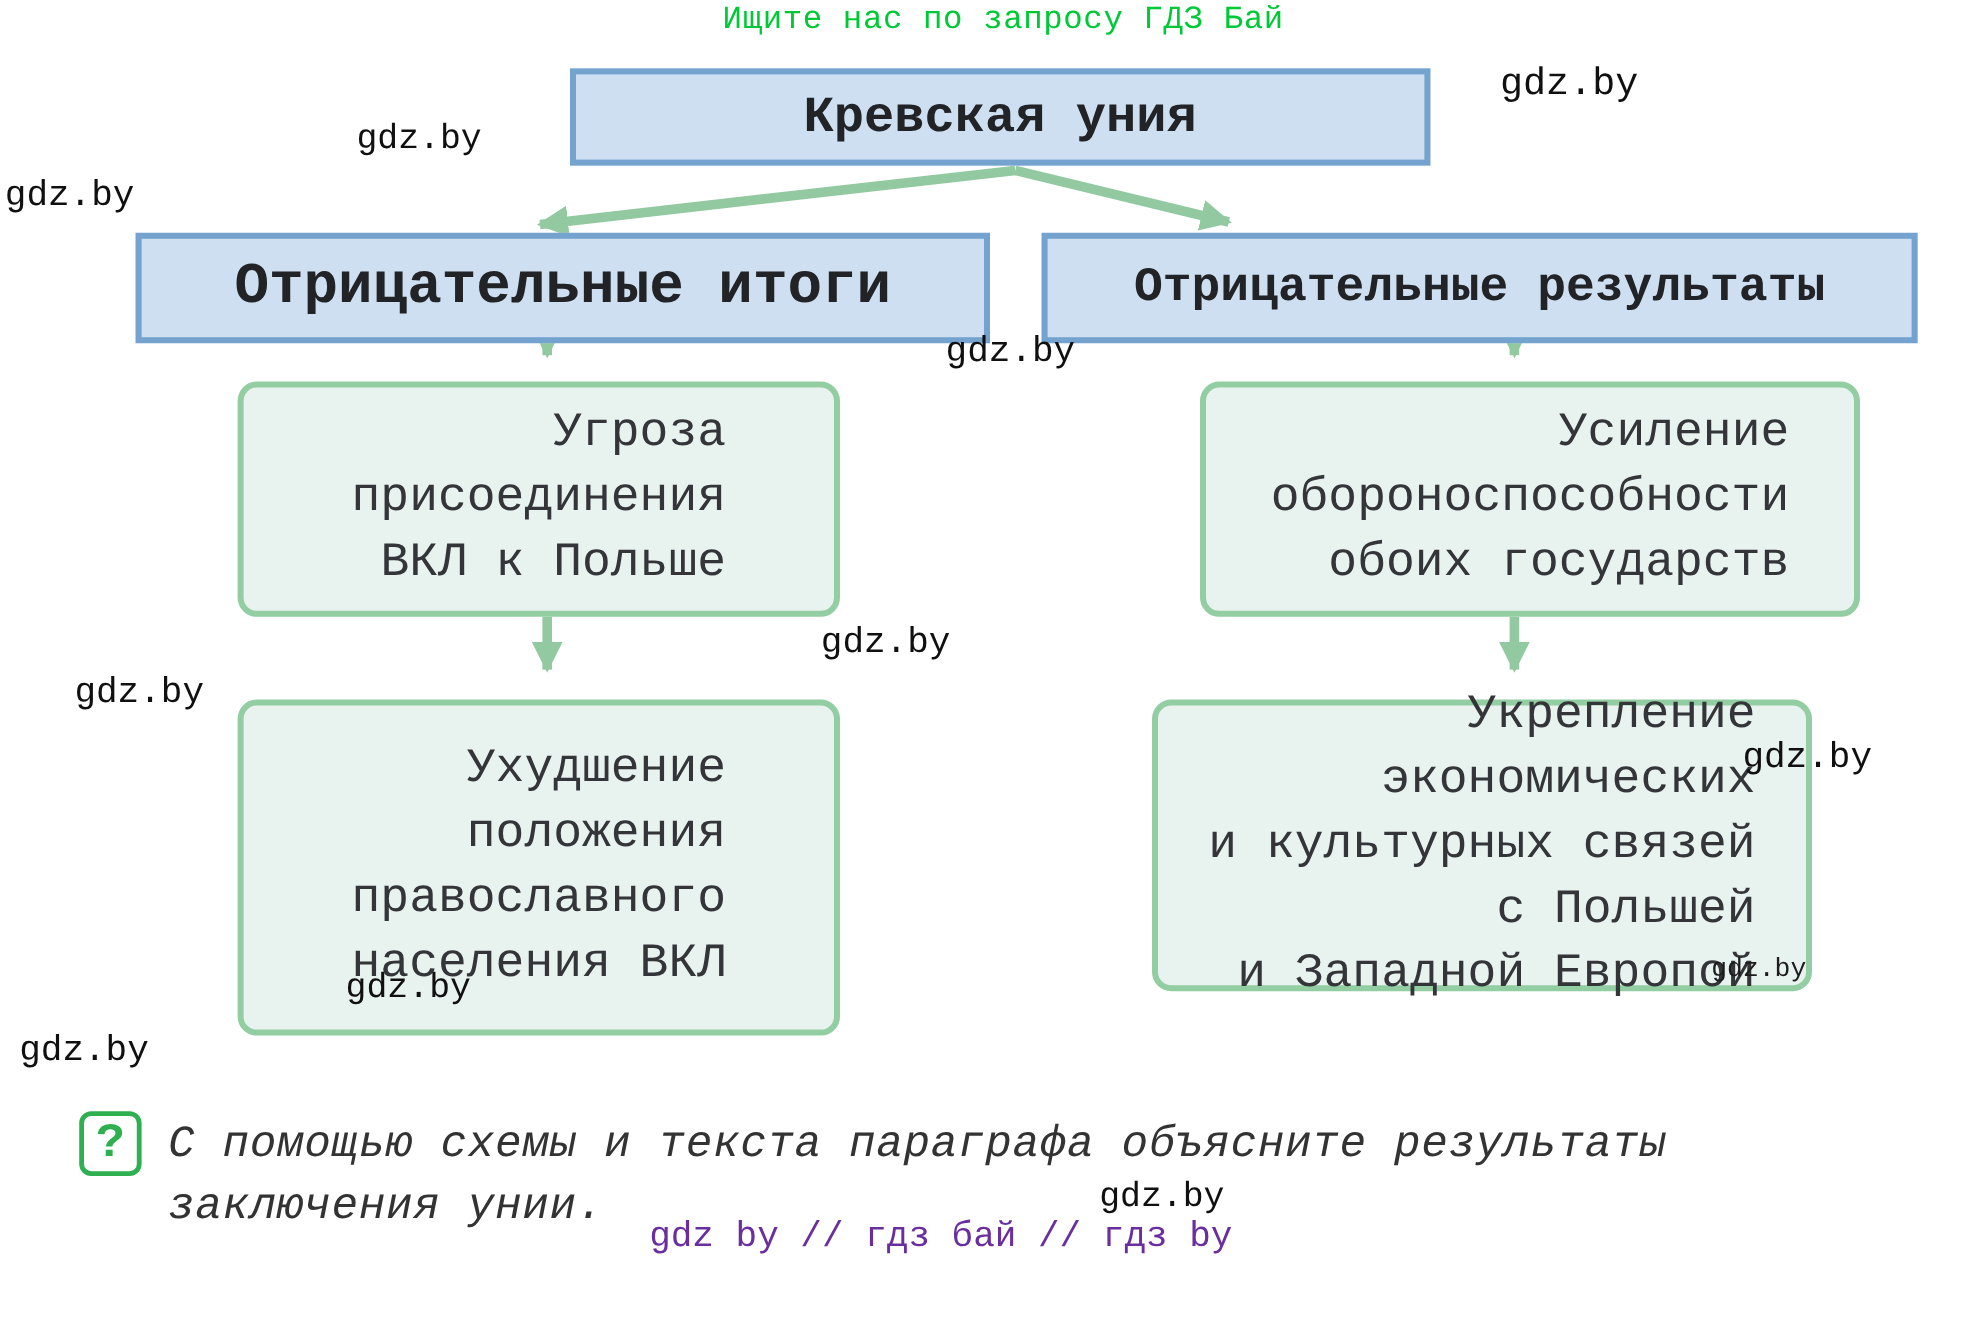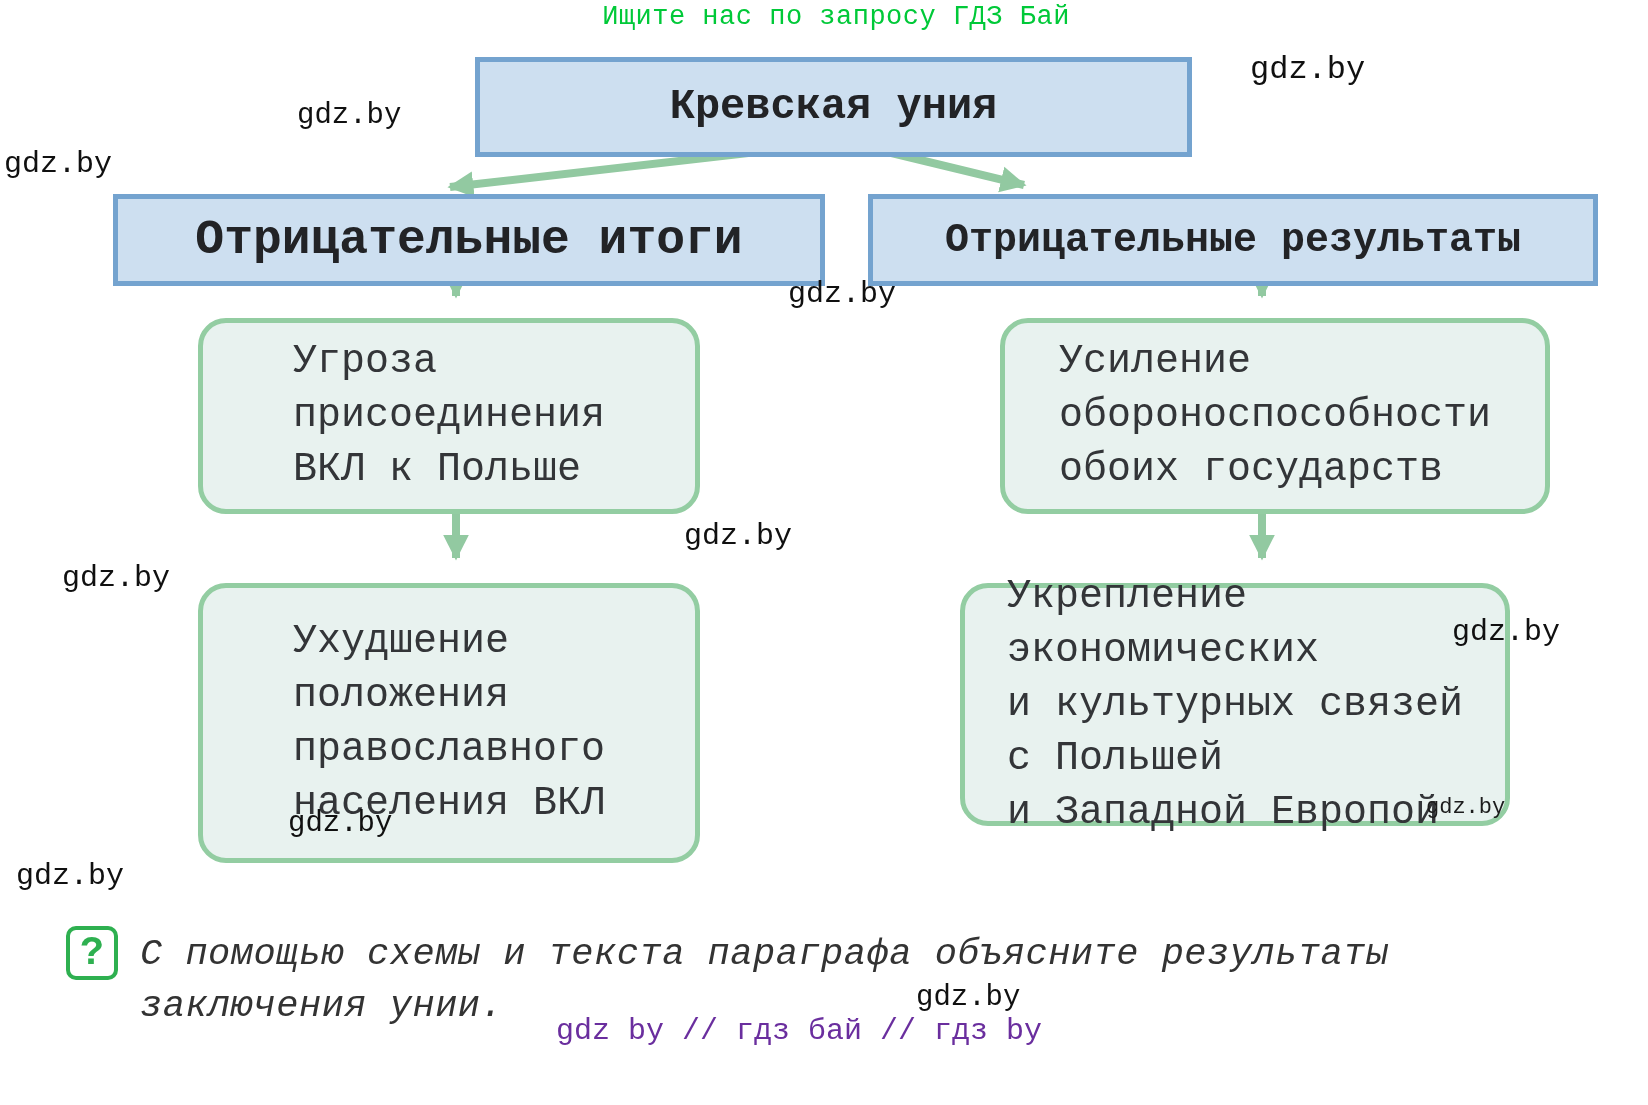--- a/index.html
+++ b/index.html
@@ -10,26 +10,26 @@
   .abs{position:absolute;}
   .promo{
     left:0;top:2px;width:1672px;text-align:center;
     font-size:27px;color:#00c938;letter-spacing:0.5px;
   }
   .bluebox{
     background:#cddff0;border:5px solid #74a3cf;box-sizing:border-box;
     display:flex;align-items:center;justify-content:center;
     color:#222326;font-weight:700;
   }
-  .titlebox{left:475px;top:57px;width:717px;height:100px;font-size:42px;}
+  .titlebox{left:475px;top:57px;width:717px;height:81px;font-size:42px;}
   .hdrleft{left:113px;top:194px;width:712px;height:92px;font-size:48px;}
   .hdrright{left:868px;top:194px;width:730px;height:92px;font-size:40px;}
   .greenbox{
-    background:#e8f2ef;border:5px solid #93cda2;border-radius:28px;box-sizing:border-box;
-    display:flex;align-items:center;justify-content:center;text-align:left;
+    background:#e8f2ef;border:5px solid #93cda2;border-radius:16px;box-sizing:border-box;
+    display:flex;align-items:center;justify-content:center;text-align:right;
     color:#333538;font-size:40px;line-height:54px;white-space:pre-line;
   }
   .lb1{left:198px;top:318px;width:502px;height:196px;}
   .lb2{left:198px;top:583px;width:502px;height:280px;}
   .rb1{left:1000px;top:318px;width:550px;height:196px;}
   .rb2{left:960px;top:583px;width:550px;height:243px;}
   .wm{position:absolute;color:#101010;font-size:30px;line-height:1.1;}
   .wm-small{font-size:22px;color:#1c1c1c;}
   .wm-big{font-size:32px;}
   .wm-mid{font-size:29px;}
@@ -40,21 +40,21 @@
     display:flex;align-items:center;justify-content:center;
     color:#2eb050;font-size:40px;font-weight:700;
   }
   .qtext{
     left:140px;top:928px;width:1470px;
     font-style:italic;font-size:37px;line-height:52px;color:#333333;
     letter-spacing:0.5px;
   }
   .footer{
     left:0;top:1014px;width:1568px;text-align:center;
-    font-size:30px;color:#6a2e9e;padding-left:15px;
+    font-size:30px;color:#6a2e9e;
   }
 </style>
 </head>
 <body>
 
 <div id="stage">
 
   <div class="abs promo">Ищите нас по запросу ГДЗ Бай</div>
 
   <svg class="abs arrows" width="1648" height="1105" viewBox="0 0 1648 1105">

